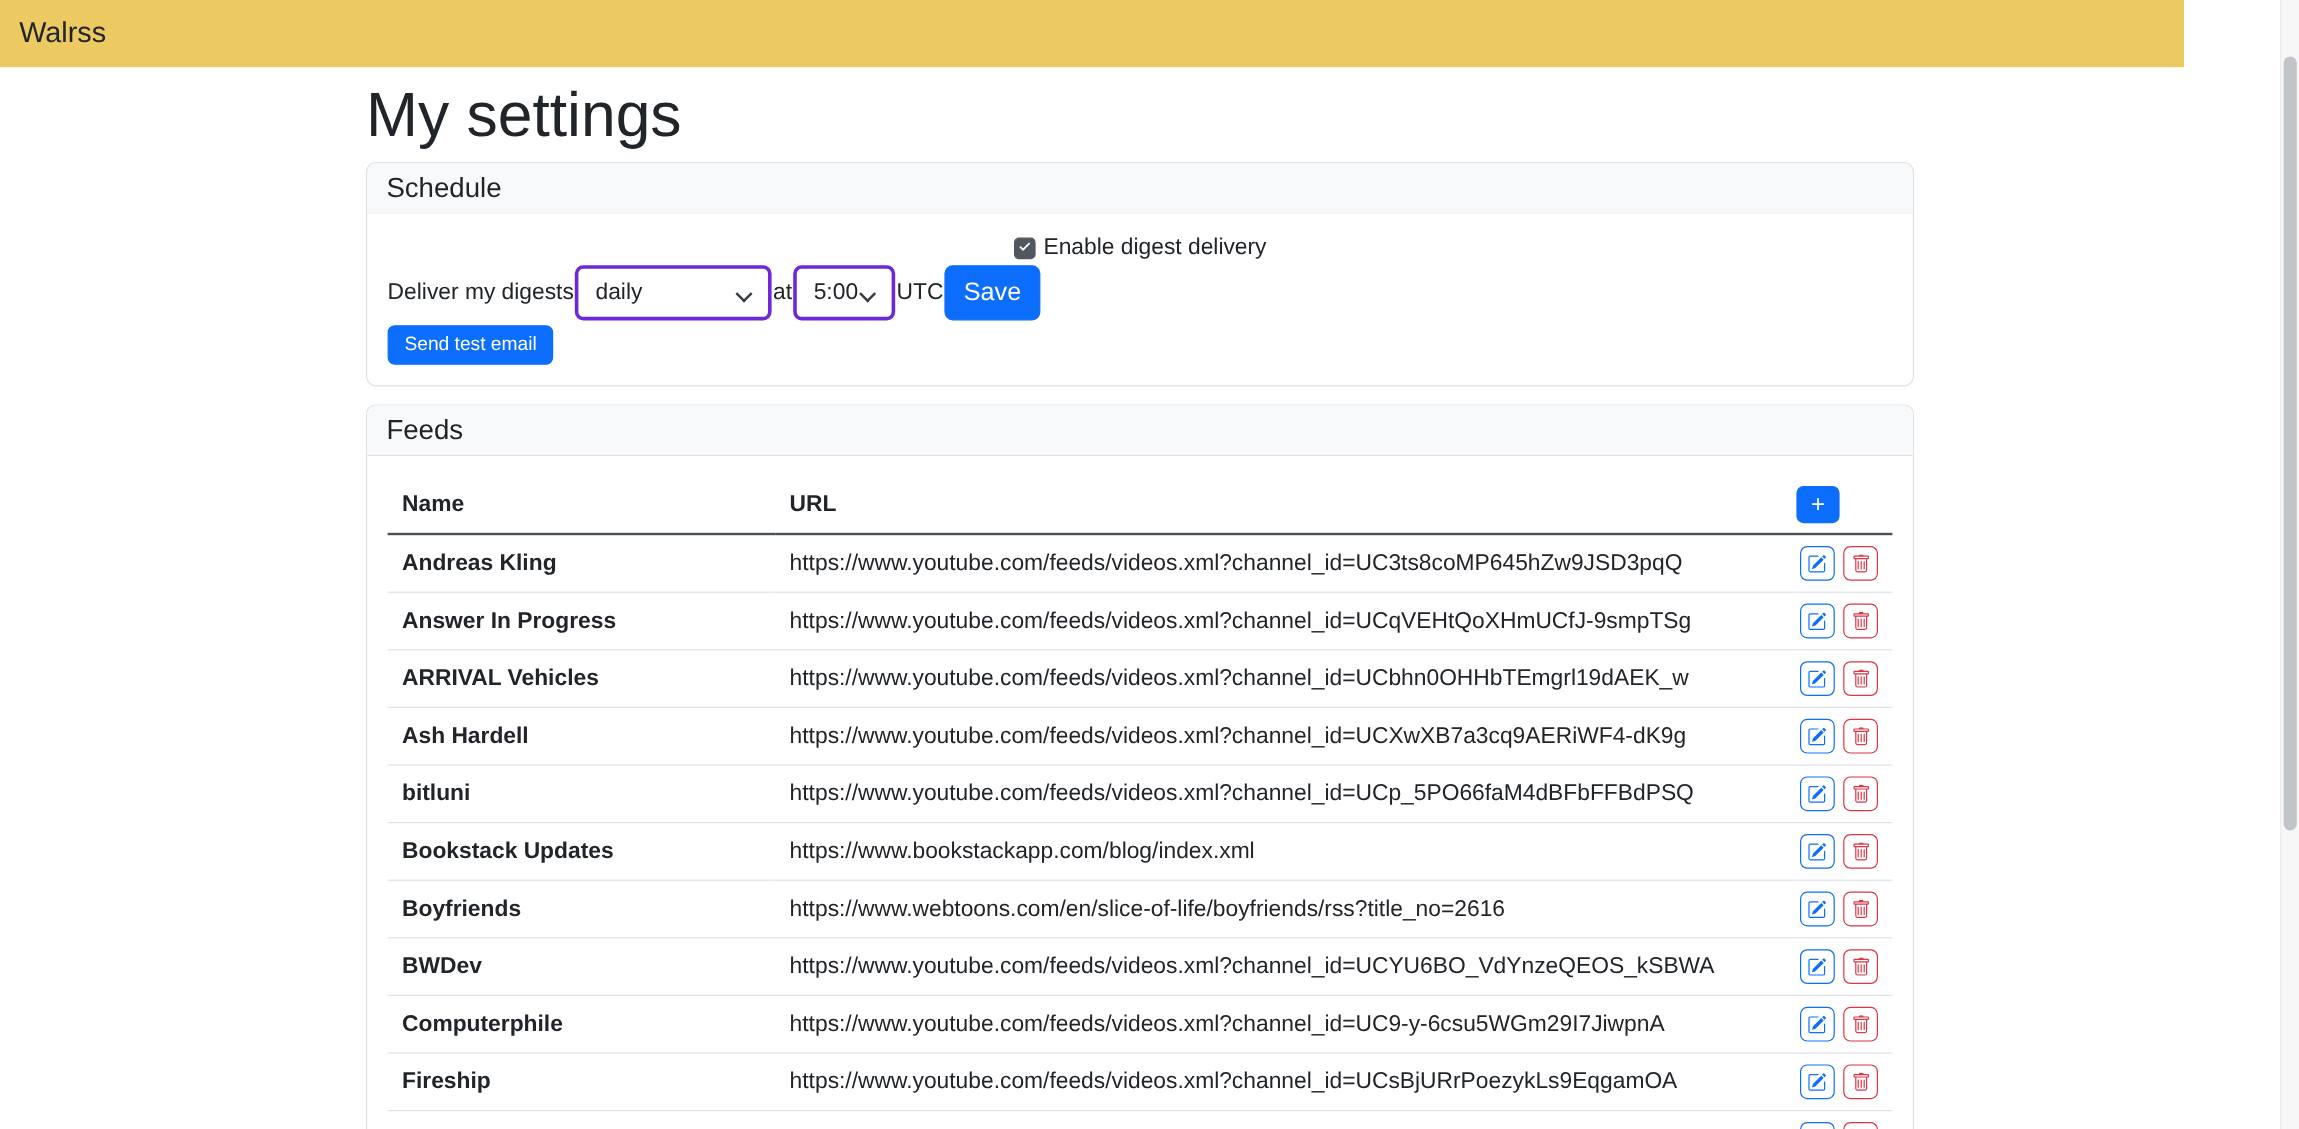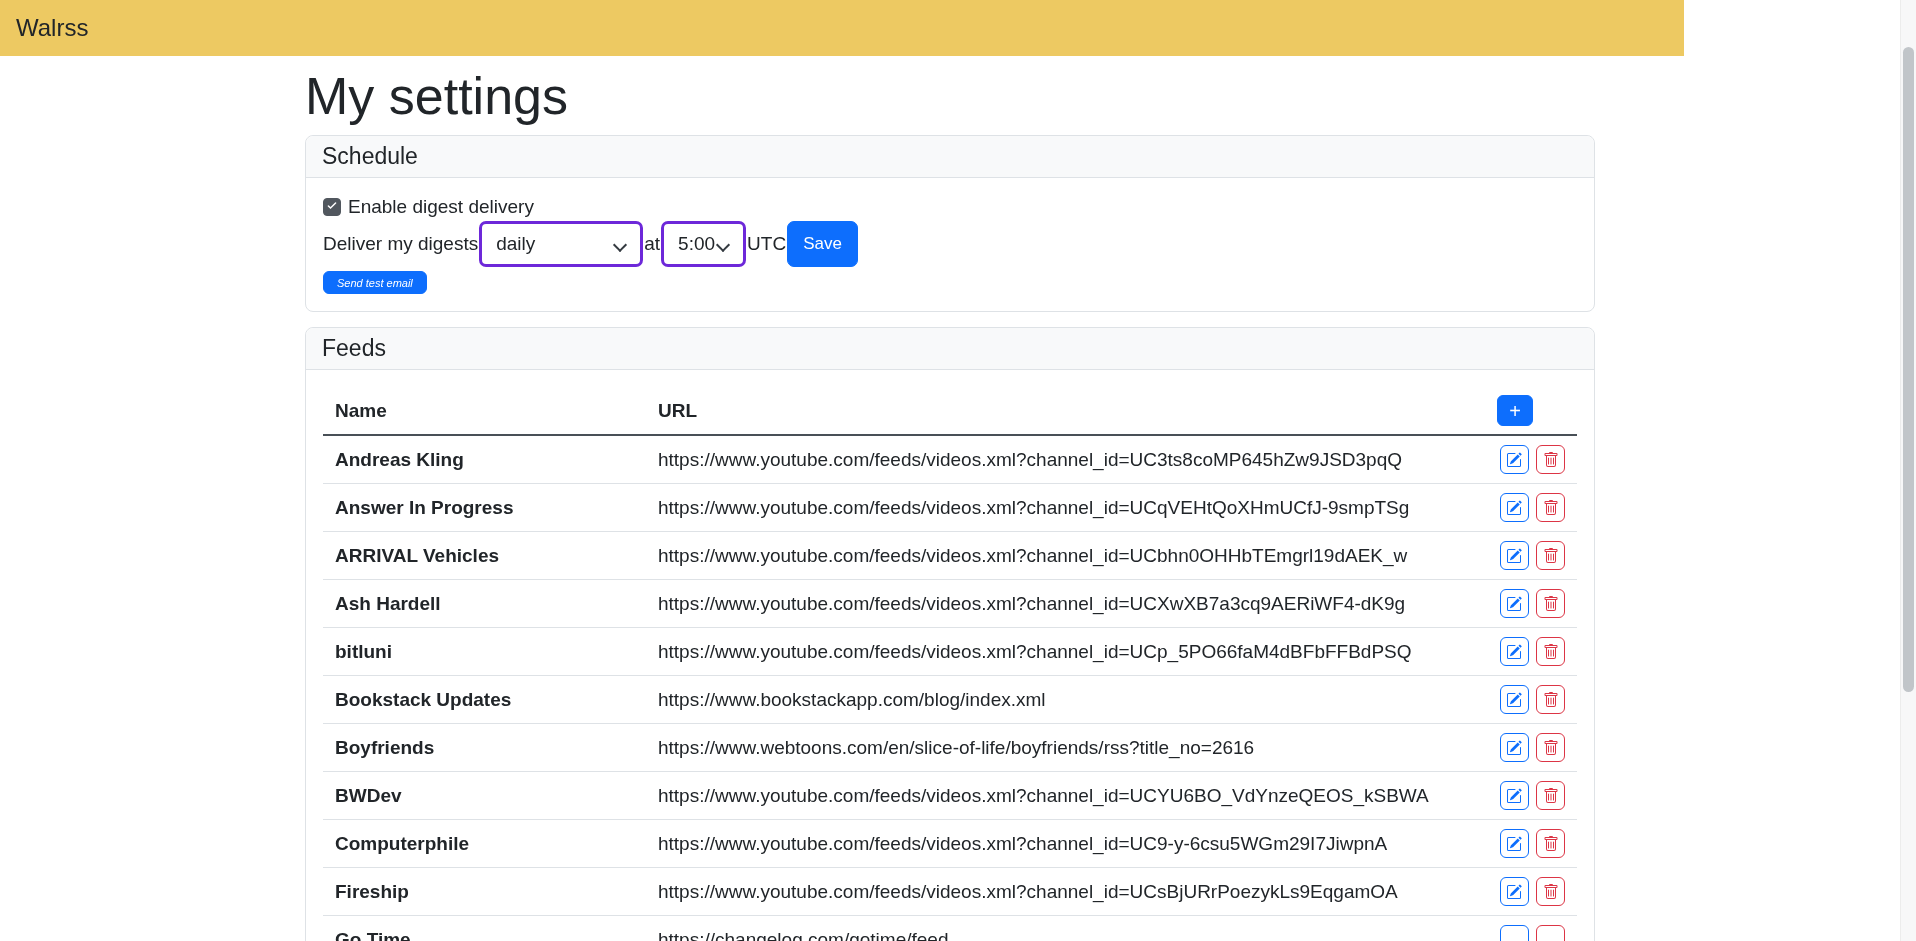--- a/index.html
+++ b/index.html
@@ -17,36 +17,36 @@
   *{box-sizing:border-box;}
   html,body{margin:0;padding:0;}
   body{
     width:1916px;height:941px;overflow:hidden;position:relative;
     background:#fff;color:var(--text);
     font-family:"Liberation Sans",sans-serif;font-size:19px;
   }
   .page{width:1900px;}
   
   .navbar{
-    width:1684px;height:56px;background:var(--navbar-bg);
+    width:1820px;height:56px;background:var(--navbar-bg);
     display:flex;align-items:center;padding:0 16px;
   }
   .brand{font-size:24px;color:var(--text);text-decoration:none;line-height:1;}
   
   .container{width:1290px;margin:0 auto;}
   h1.page-title{font-size:52px;font-weight:500;margin:16px 0 15px;line-height:48px;}
   
   .card{border:1px solid var(--card-border);border-radius:8px;background:#fff;margin-bottom:15px;}
   .card-header{
     background:var(--card-header-bg);border-bottom:1px solid var(--card-border);
     padding:7px 16px;font-size:23px;line-height:27px;border-radius:8px 8px 0 0;
   }
   .card-body{padding:17px;}
   
-  .form-check{display:flex;align-items:center;gap:7px;height:24px;margin-bottom:2px;}
+  .form-check{display:flex;align-items:center;gap:7px;height:24px;margin-bottom:2px;justify-content:center;}
   .checkbox{
     width:18px;height:18px;border-radius:4px;background:var(--checkbox-bg);
     display:inline-flex;align-items:center;justify-content:center;flex:0 0 auto;
     border:1px solid var(--checkbox-bg);cursor:pointer;
   }
   .checkbox svg{width:12px;height:12px;fill:#fff;}
   .form-check label{cursor:pointer;}
   .controls-row{display:flex;align-items:center;gap:1px;height:46px;margin-bottom:4px;}
   .select{
     position:relative;display:inline-flex;align-items:center;height:46px;
@@ -57,22 +57,22 @@
     content:"";position:absolute;right:15px;top:16px;width:8px;height:8px;
     border-right:2px solid #343a40;border-bottom:2px solid #343a40;
     transform:rotate(45deg);
   }
   .select-frequency{width:164px;}
   .select-time{width:85px;}
   .btn{
     border:1px solid var(--primary);background:var(--primary);color:#fff;
     border-radius:7px;font-family:inherit;cursor:pointer;
   }
-  .btn-save{height:46px;padding:0 15px;font-size:17px;}
-  .btn-send-test{height:23px;padding:0 13px;font-size:11px;border-radius:6px;display:block;font-style:italic;}
+  .btn-save{height:46px;padding:0 15px;font-size:21px;}
+  .btn-send-test{height:33px;padding:0 13px;font-size:16px;border-radius:6px;display:block;}
   
   table.feeds{width:100%;border-collapse:collapse;font-size:19px;}
   table.feeds th,table.feeds td{text-align:left;vertical-align:middle;line-height:23px;}
   thead th{padding:8px 12px;border-bottom:2px solid var(--table-header-border);font-weight:700;}
   tbody th,tbody td{padding:12px;border-bottom:1px solid var(--table-divider);}
   .col-name{width:323px;}
   .col-actions{width:90px;text-align:right !important;white-space:nowrap;}
   tbody th{font-weight:700;}
   .feed-url{font-weight:400;}
   .btn-add{

